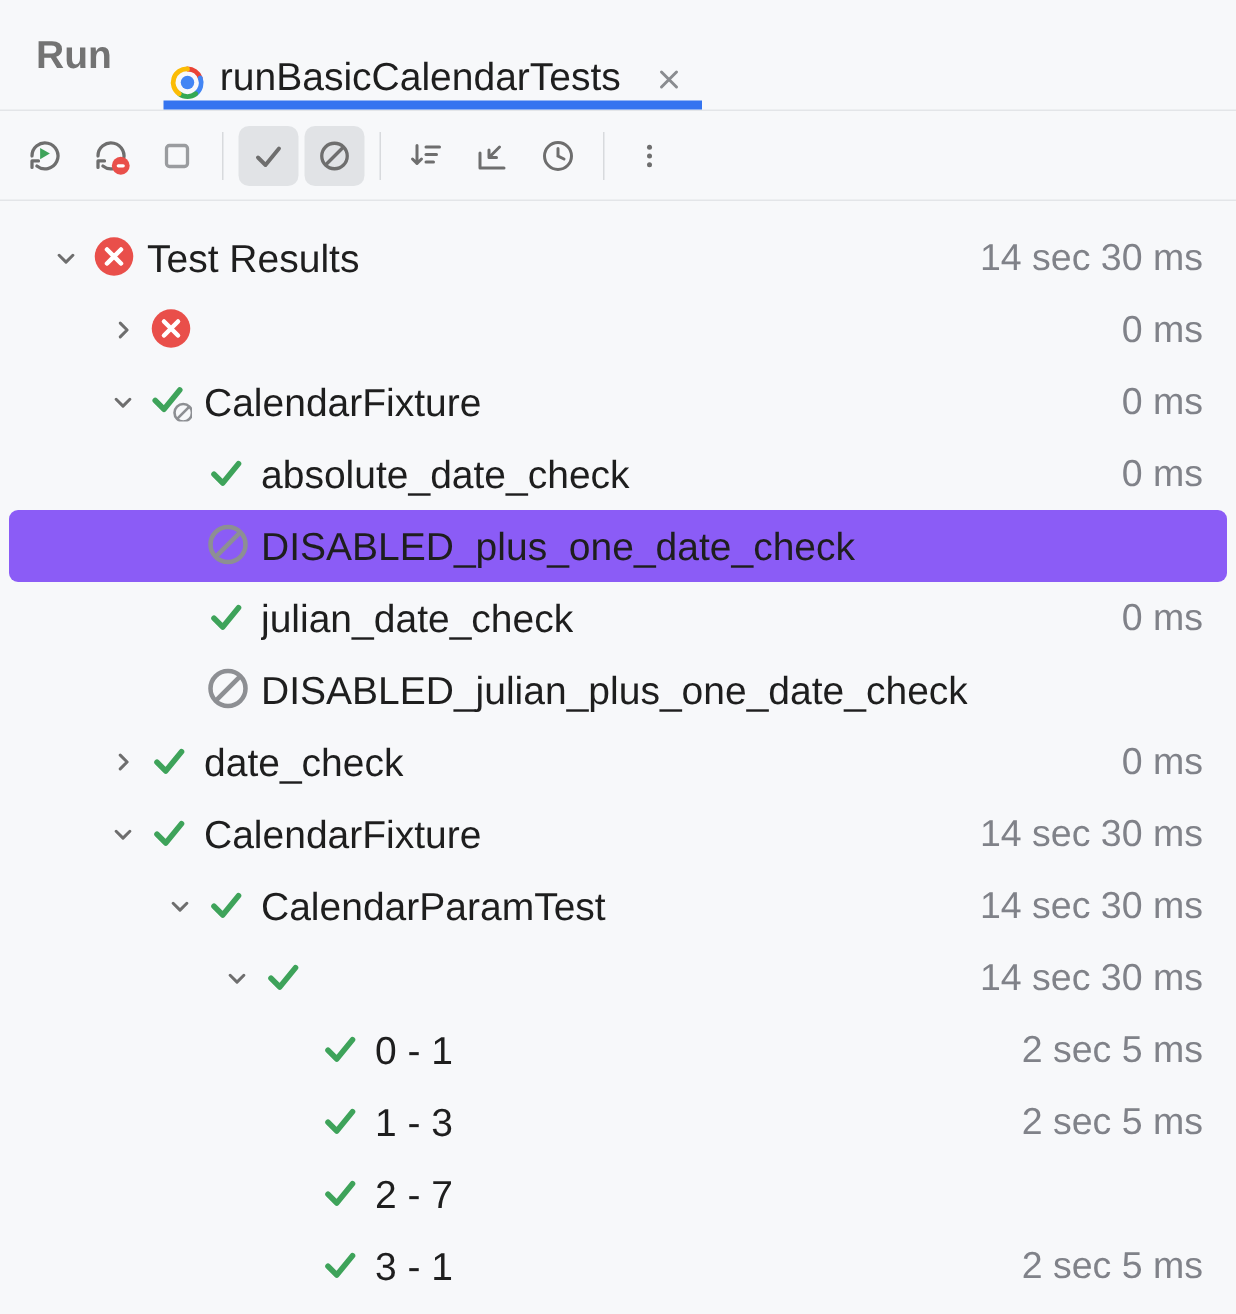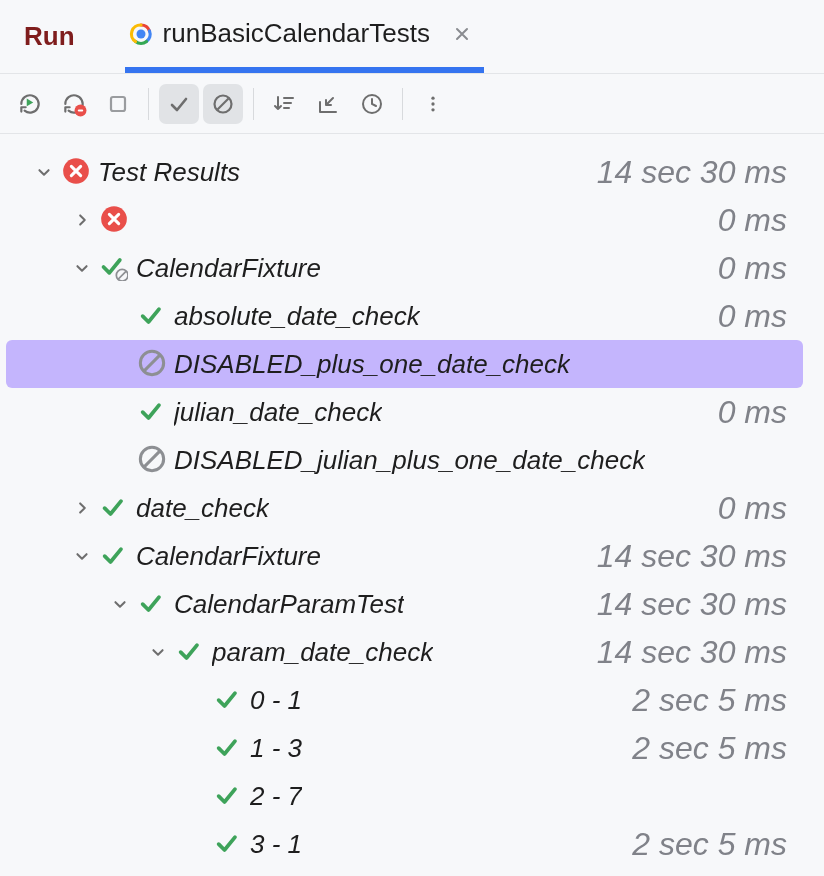--- a/index.html
+++ b/index.html
@@ -14,26 +14,26 @@
   .header {
     display: flex;
     align-items: center;
     height: 74px;
     border-bottom: 1px solid #e3e5e8;
     padding: 0 0 0 24px;
   }
   .header-title {
     font-size: 26px;
     font-weight: 700;
-    color: #7f1d1d;
-    margin-right: 50px;
+    color: #737373;
+    margin-right: 34px;
   }
   .tab {
     display: flex;
-    align-items: center;
+    align-items: flex-end;
     gap: 10px;
     height: 100%;
     border-bottom: 6px solid #3574f0;
     padding: 0 8px 0 4px;
   }
   .tab-icon {
     width: 24px; height: 24px;
   }
   .tab-label {
     font-size: 26px;
@@ -59,32 +59,31 @@
     border-radius: 7px;
     cursor: pointer;
   }
   .toolbar .btn.active { background: #e1e3e6; }
   .toolbar .sep {
     width: 1px; height: 32px;
     background: #d8dadd;
     margin: 0 6px;
   }
   .tree {
-    padding: 14px 21px 0 6px;
-    font-style: italic;
+    padding: 14px 6px 0 6px;
   }
   .row {
     display: flex;
     align-items: center;
     height: 48px;
     border-radius: 6px;
     padding: 0 16px 0 0;
   }
   .row.selected {
-    background: #c4b5fd;
+    background: #8b5cf6;
   }
   .indent { flex: 0 0 auto; }
   .chev {
     width: 36px; height: 36px;
     display:flex; align-items:center; justify-content:center;
     color: #6e6e6e;
     flex: 0 0 auto;
     cursor: pointer;
   }
   .chev.blank { visibility: hidden; }
@@ -96,21 +95,21 @@
   .label {
     font-size: 26px;
     color: #1e1e1e;
     flex: 0 1 auto;
     white-space: nowrap;
     overflow: hidden;
     text-overflow: ellipsis;
   }
   .spacer { flex: 1 1 auto; }
   .time {
-    font-size: 32px;
+    font-size: 25px;
     color: #808289;
     flex: 0 0 auto;
   }
 </style>
 </head>
 <body>
 
 <div class="header">
   <div class="header-title">Run</div>
   <div class="tab">
@@ -321,21 +320,20 @@
     <div class="row">
       <div class="indent" style="width: 134px;"></div>
       <div class="chev">
         <svg viewBox="0 0 24 24" width="22" height="22">
           <use href="#chev-down"></use>
         </svg>
       </div>
       <div class="status"><svg viewBox="0 0 24 24" width="28" height="28">
           <use href="#ic-pass"></use>
         </svg></div>
-      <div class="label">param_date_check</div>
       <div class="spacer"></div>
       <div class="time">14 sec 30 ms</div>
     </div>
     <div class="row">
       <div class="indent" style="width: 172px;"></div>
       <div class="chev blank"></div>
       <div class="status"><svg viewBox="0 0 24 24" width="28" height="28">
           <use href="#ic-pass"></use>
         </svg></div>
       <div class="label">0 - 1</div>

